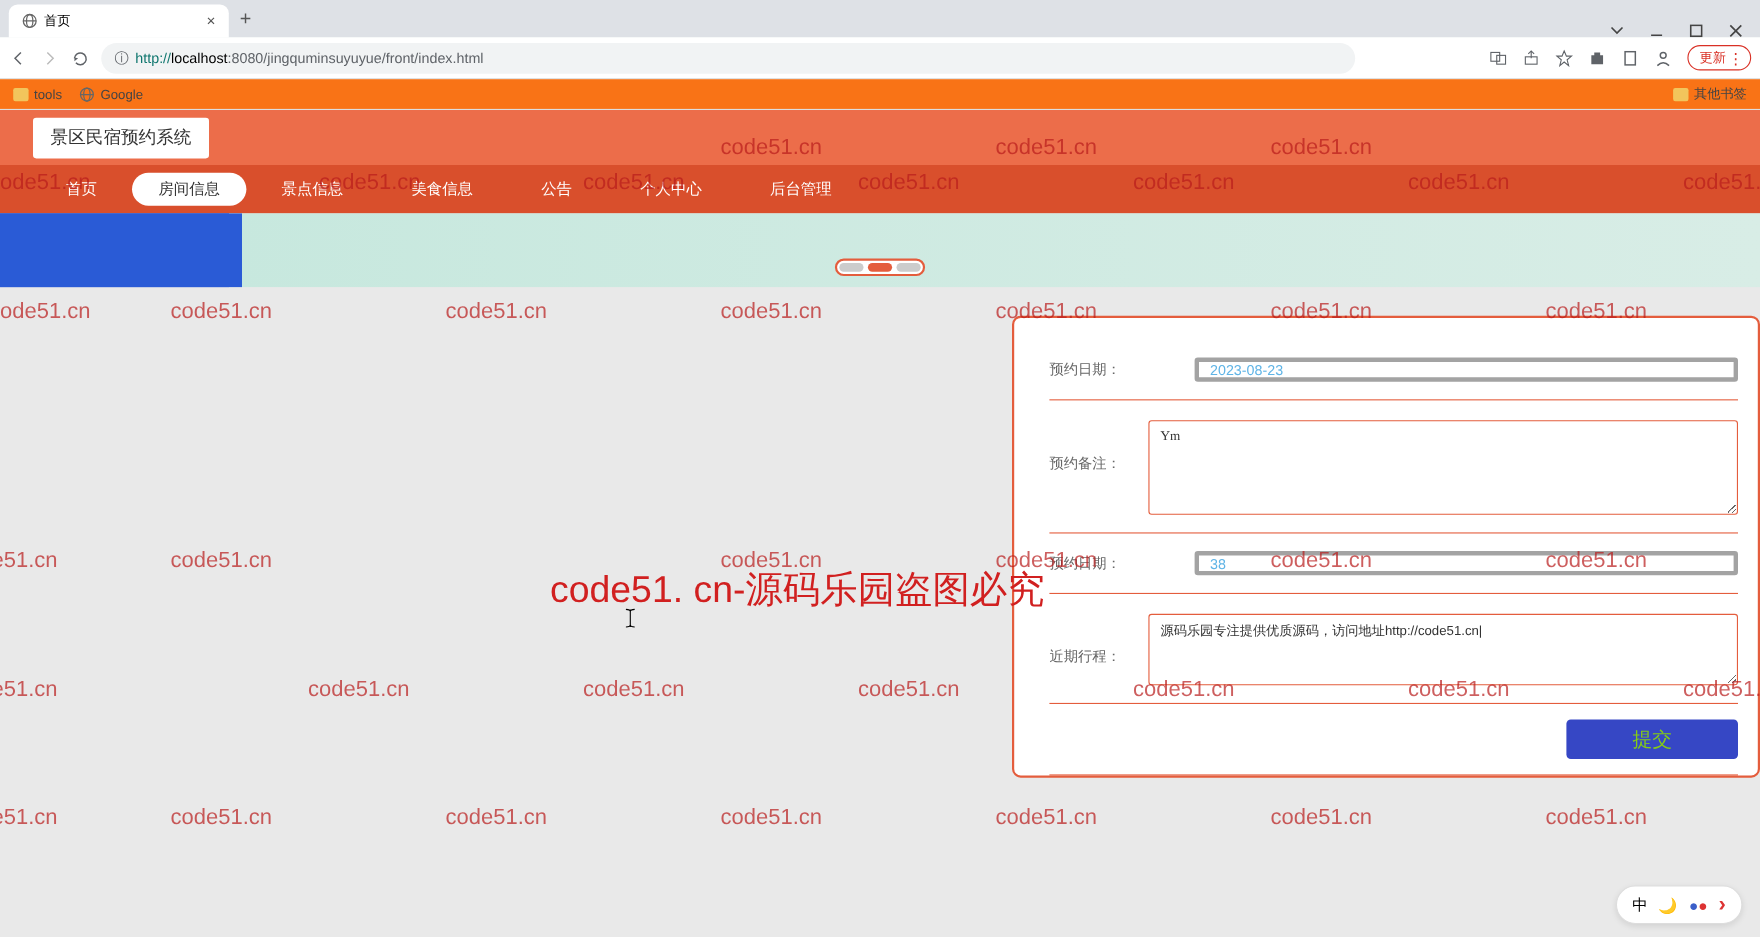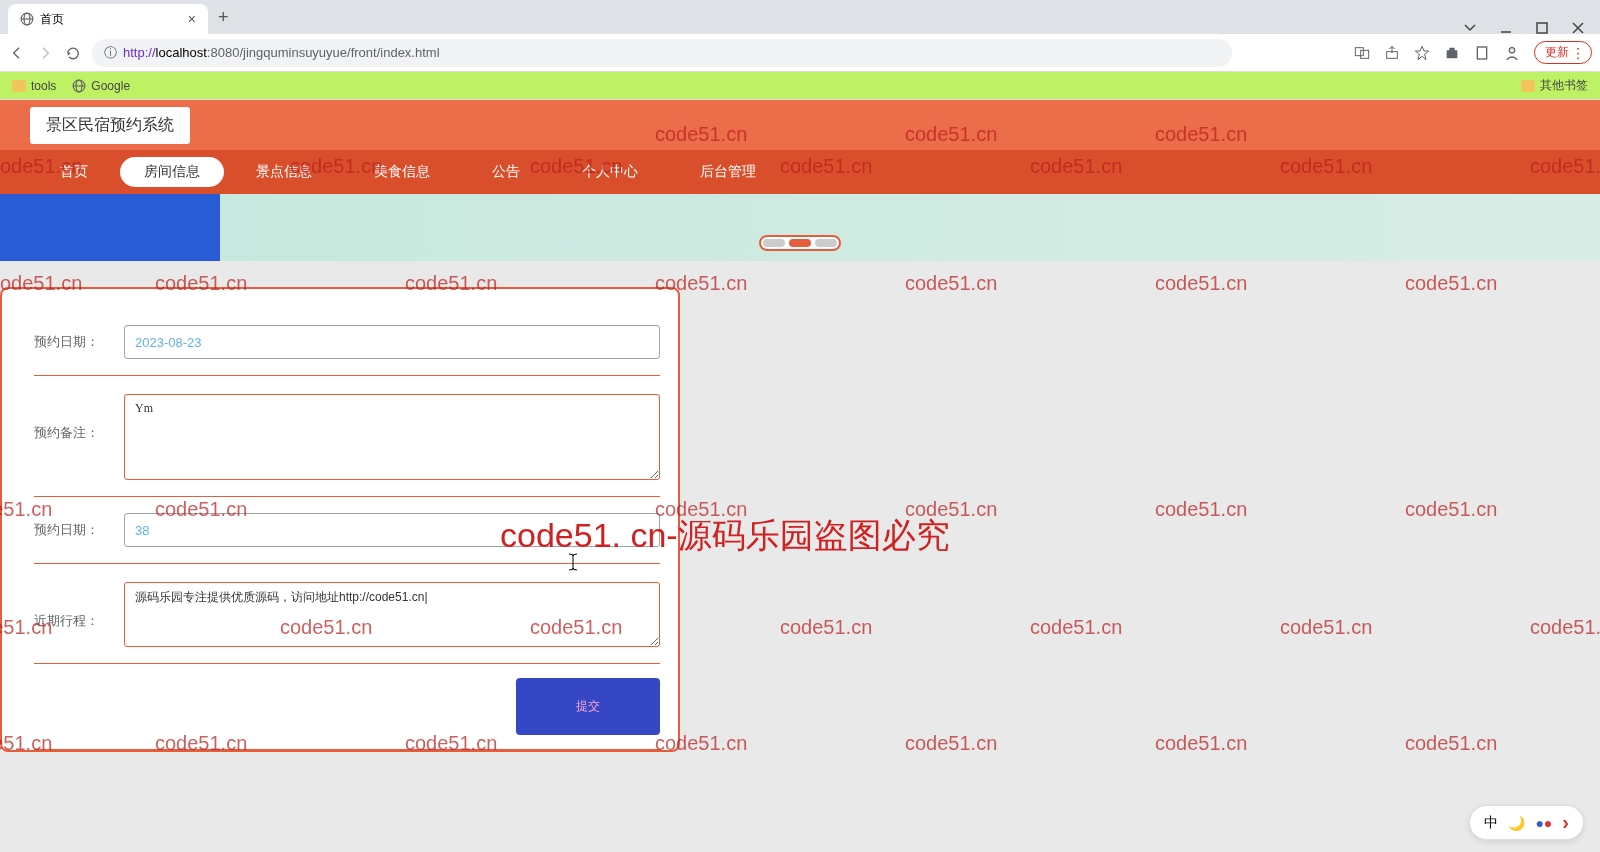--- a/index.html
+++ b/index.html
@@ -14,58 +14,58 @@
     .new-tab { padding: 6px 10px; color: #555; font-size: 18px; cursor: pointer; }
     .win-controls { margin-left: auto; display: flex; gap: 24px; padding: 0 16px; align-items: center; color: #444; }
     .win-controls svg { width: 12px; height: 12px; }
 
     .addr-bar { height: 38px; background: #fff; display: flex; align-items: center; padding: 0 8px; gap: 10px; border-bottom: 1px solid #ddd; }
     .nav-btn { width: 18px; height: 18px; display: flex; align-items: center; justify-content: center; }
     .nav-btn svg { width: 16px; height: 16px; fill: #5f6368; }
     .nav-btn.disabled svg { fill: #bbb; }
     .omnibox { flex: 1; background: #f1f3f4; border-radius: 16px; height: 28px; display: flex; align-items: center; padding: 0 12px; font-size: 13px; color: #555; gap: 6px; max-width: 1140px; }
     .omnibox .info { color: #5f6368; }
-    .omnibox .url-prefix { color: #6d28d9; }
+    .omnibox .url-prefix { color: #0f766e; }
     .omnibox .url-host { color: #000; }
     .omnibox .url-path { color: #5f6368; }
     .right-icons { display: flex; gap: 14px; align-items: center; margin-left: auto; color: #5f6368; }
     .right-icons svg { width: 16px; height: 16px; fill: #5f6368; }
     .update-btn { border: 1px solid #d93025; border-radius: 14px; padding: 2px 6px 2px 10px; font-size: 12px; color: #d93025; display: flex; align-items: center; gap: 2px; }
 
-    .bookmark-bar { height: 28px; background: #bef264; border-bottom: 1px solid #ddd; display: flex; align-items: center; padding: 0 12px; font-size: 12px; gap: 16px; justify-content: space-between; }
+    .bookmark-bar { height: 28px; background: #f97316; border-bottom: 1px solid #ddd; display: flex; align-items: center; padding: 0 12px; font-size: 12px; gap: 16px; justify-content: space-between; }
     .bookmark { display: flex; align-items: center; gap: 5px; color: #444; }
     .bookmark svg { width: 14px; height: 14px; }
     .folder-ico { width: 14px; height: 12px; background: #f2c55c; border-radius: 2px; display: inline-block; }
 
     
     .page { width: 1600px; height: 752px; position: relative; overflow: hidden; background: #e9e9e9; }
 
     .header-bar { background: #ec6d4a; height: 50px; display: flex; align-items: center; }
     .site-title { background: #fff; color: #333; border-radius: 3px; padding: 8px 16px; margin-left: 30px; font-size: 16px; font-weight: 500; }
 
     .nav-bar { background: #d94f2c; height: 44px; display: flex; align-items: center; padding: 0 30px; gap: 2px; }
     .nav-item { color: #fff; padding: 8px 30px; font-size: 14px; cursor: pointer; }
     .nav-item.active { background: #fff; color: #333; border-radius: 18px; padding: 6px 24px; }
 
     .banner { height: 67px; background: linear-gradient(90deg, #2a5bd6 0%, #2a5bd6 13%, #c7e8de 13%, #d8ede6 100%); position: relative; }
     .banner-left { position: absolute; left: 0; width: 220px; height: 67px; background: #2a5bd6; }
     .banner-pager { position: absolute; left: 50%; transform: translateX(-50%); bottom: 10px; display: flex; gap: 4px; border: 2px solid #e45d3d; border-radius: 12px; padding: 2px; background: #fff; }
     .pager-dot { width: 22px; height: 8px; border-radius: 4px; background: #ccc; }
     .pager-dot.active { background: #e45d3d; }
 
-    .content { display: flex; justify-content: flex-start; padding-top: 26px; }
+    .content { display: flex; justify-content: flex-end; padding-top: 26px; }
     .form-card { width: 680px; border: 2px solid #e45d3d; border-radius: 8px; background: #fff; padding: 20px 18px 0 32px; }
     .form-row { display: flex; align-items: center; border-bottom: 1px solid #e45d3d; padding: 16px 0; }
     .form-row.top { align-items: flex-start; padding-top: 18px; }
     .form-label { width: 90px; font-size: 13px; color: #666; flex-shrink: 0; }
-    .form-input { flex: 1; border: 1px solid #a3a3a3; border-radius: 3px; height: 34px; padding: 0 10px; font-size: 13px; color: #5fb4e6; background: #fff; }
+    .form-input { flex: 1; border: 4px solid #a3a3a3; border-radius: 3px; height: 22px; padding: 0 10px; font-size: 13px; color: #5fb4e6; background: #fff; margin-left: 42px; }
     .form-textarea { flex: 1; border: 1px solid #e45d3d; border-radius: 3px; height: 86px; padding: 6px 10px; font-size: 12px; color: #333; resize: both; font-family: inherit; }
     .form-textarea.small { font-family: "SimSun", serif; }
     .btn-row { padding: 14px 0; display: flex; justify-content: flex-end; border-bottom: 1px solid #e45d3d; }
-    .submit-btn { background: #3647c5; color: #f9a8d4; border: none; border-radius: 4px; padding: 20px 60px; font-size: 12px; cursor: pointer; }
+    .submit-btn { background: #3647c5; color: #84cc16; border: none; border-radius: 4px; padding: 6px 60px; font-size: 18px; cursor: pointer; }
 
     
     .watermark { position: absolute; color: #b91c1c; font-size: 20px; font-weight: 400; opacity: 0.7; pointer-events: none; }
     .big-watermark { position: absolute; color: #d12020; font-size: 34px; font-weight: 500; left: 500px; top: 413px; pointer-events: none; }
     .cursor-text { position: absolute; left: 565px; top: 452px; pointer-events: none; }
 
     
     .ime-bar { position: absolute; right: 16px; bottom: 12px; background: #fff; border: 1px solid #ddd; border-radius: 20px; padding: 5px 14px; display: flex; align-items: center; gap: 10px; font-size: 14px; box-shadow: 0 2px 6px rgba(0,0,0,0.1); }
     .ime-moon { color: #3b5fc9; }
     .ime-red { color: #d33; font-size: 20px; font-weight: bold; }

